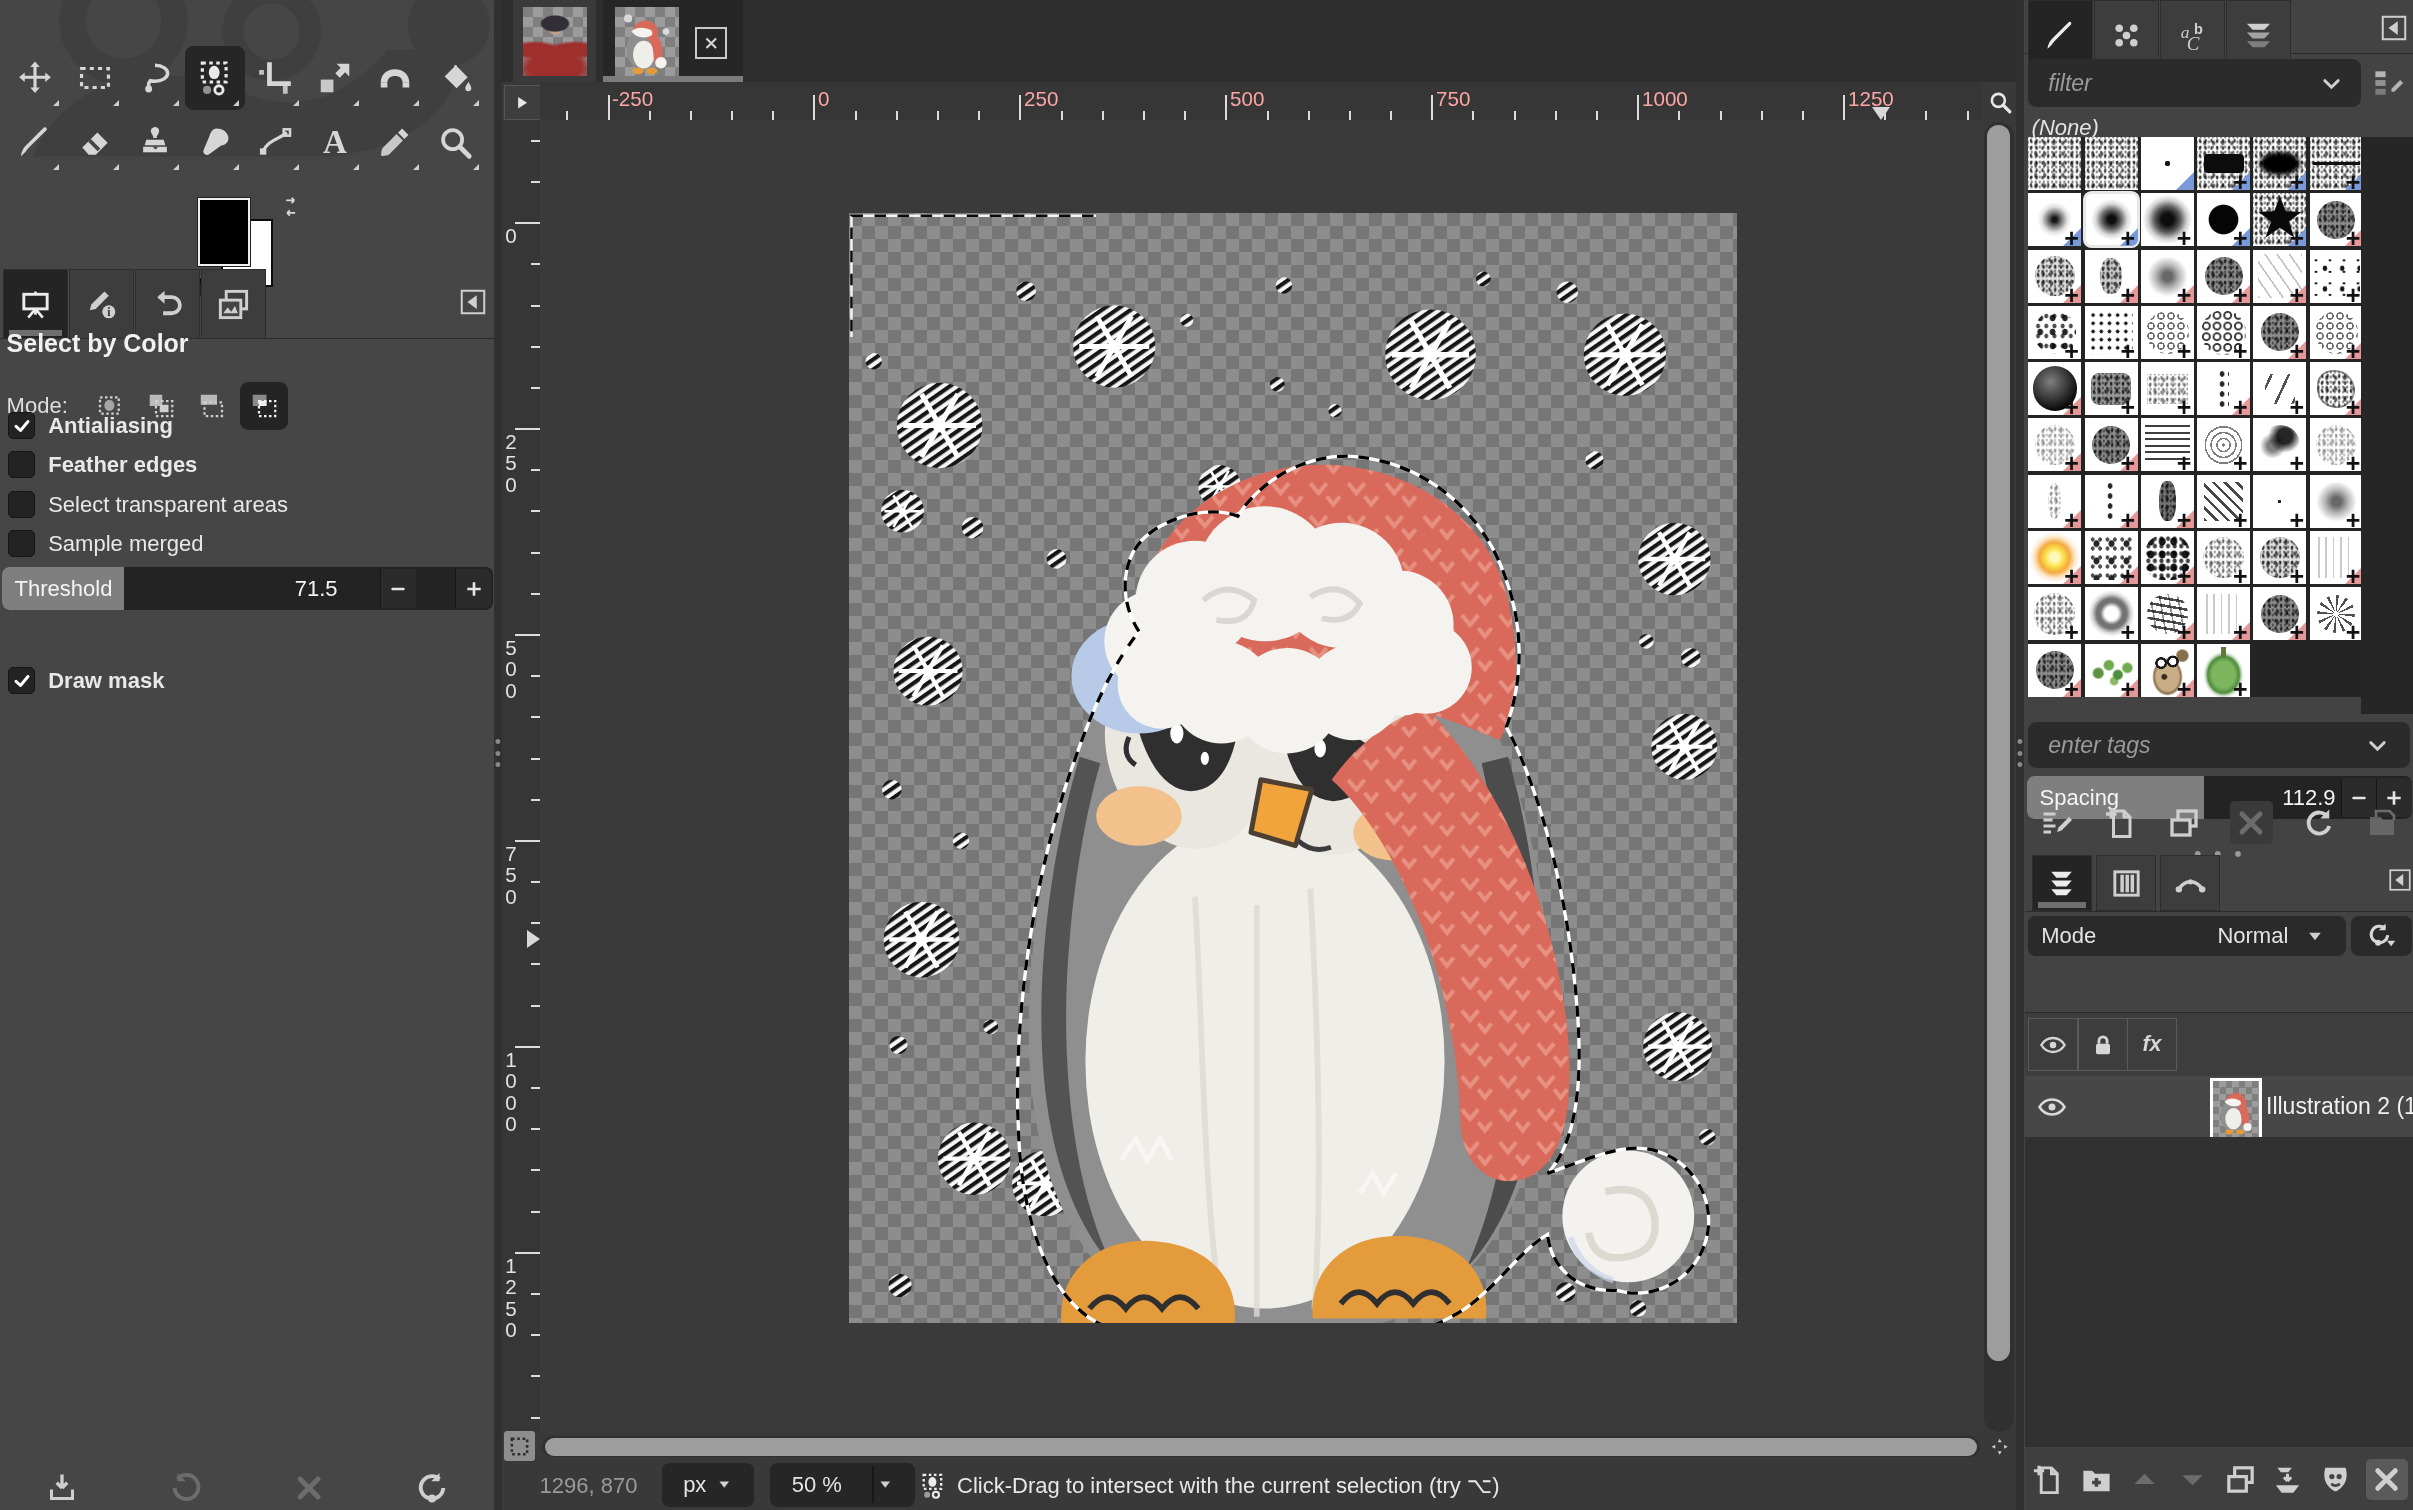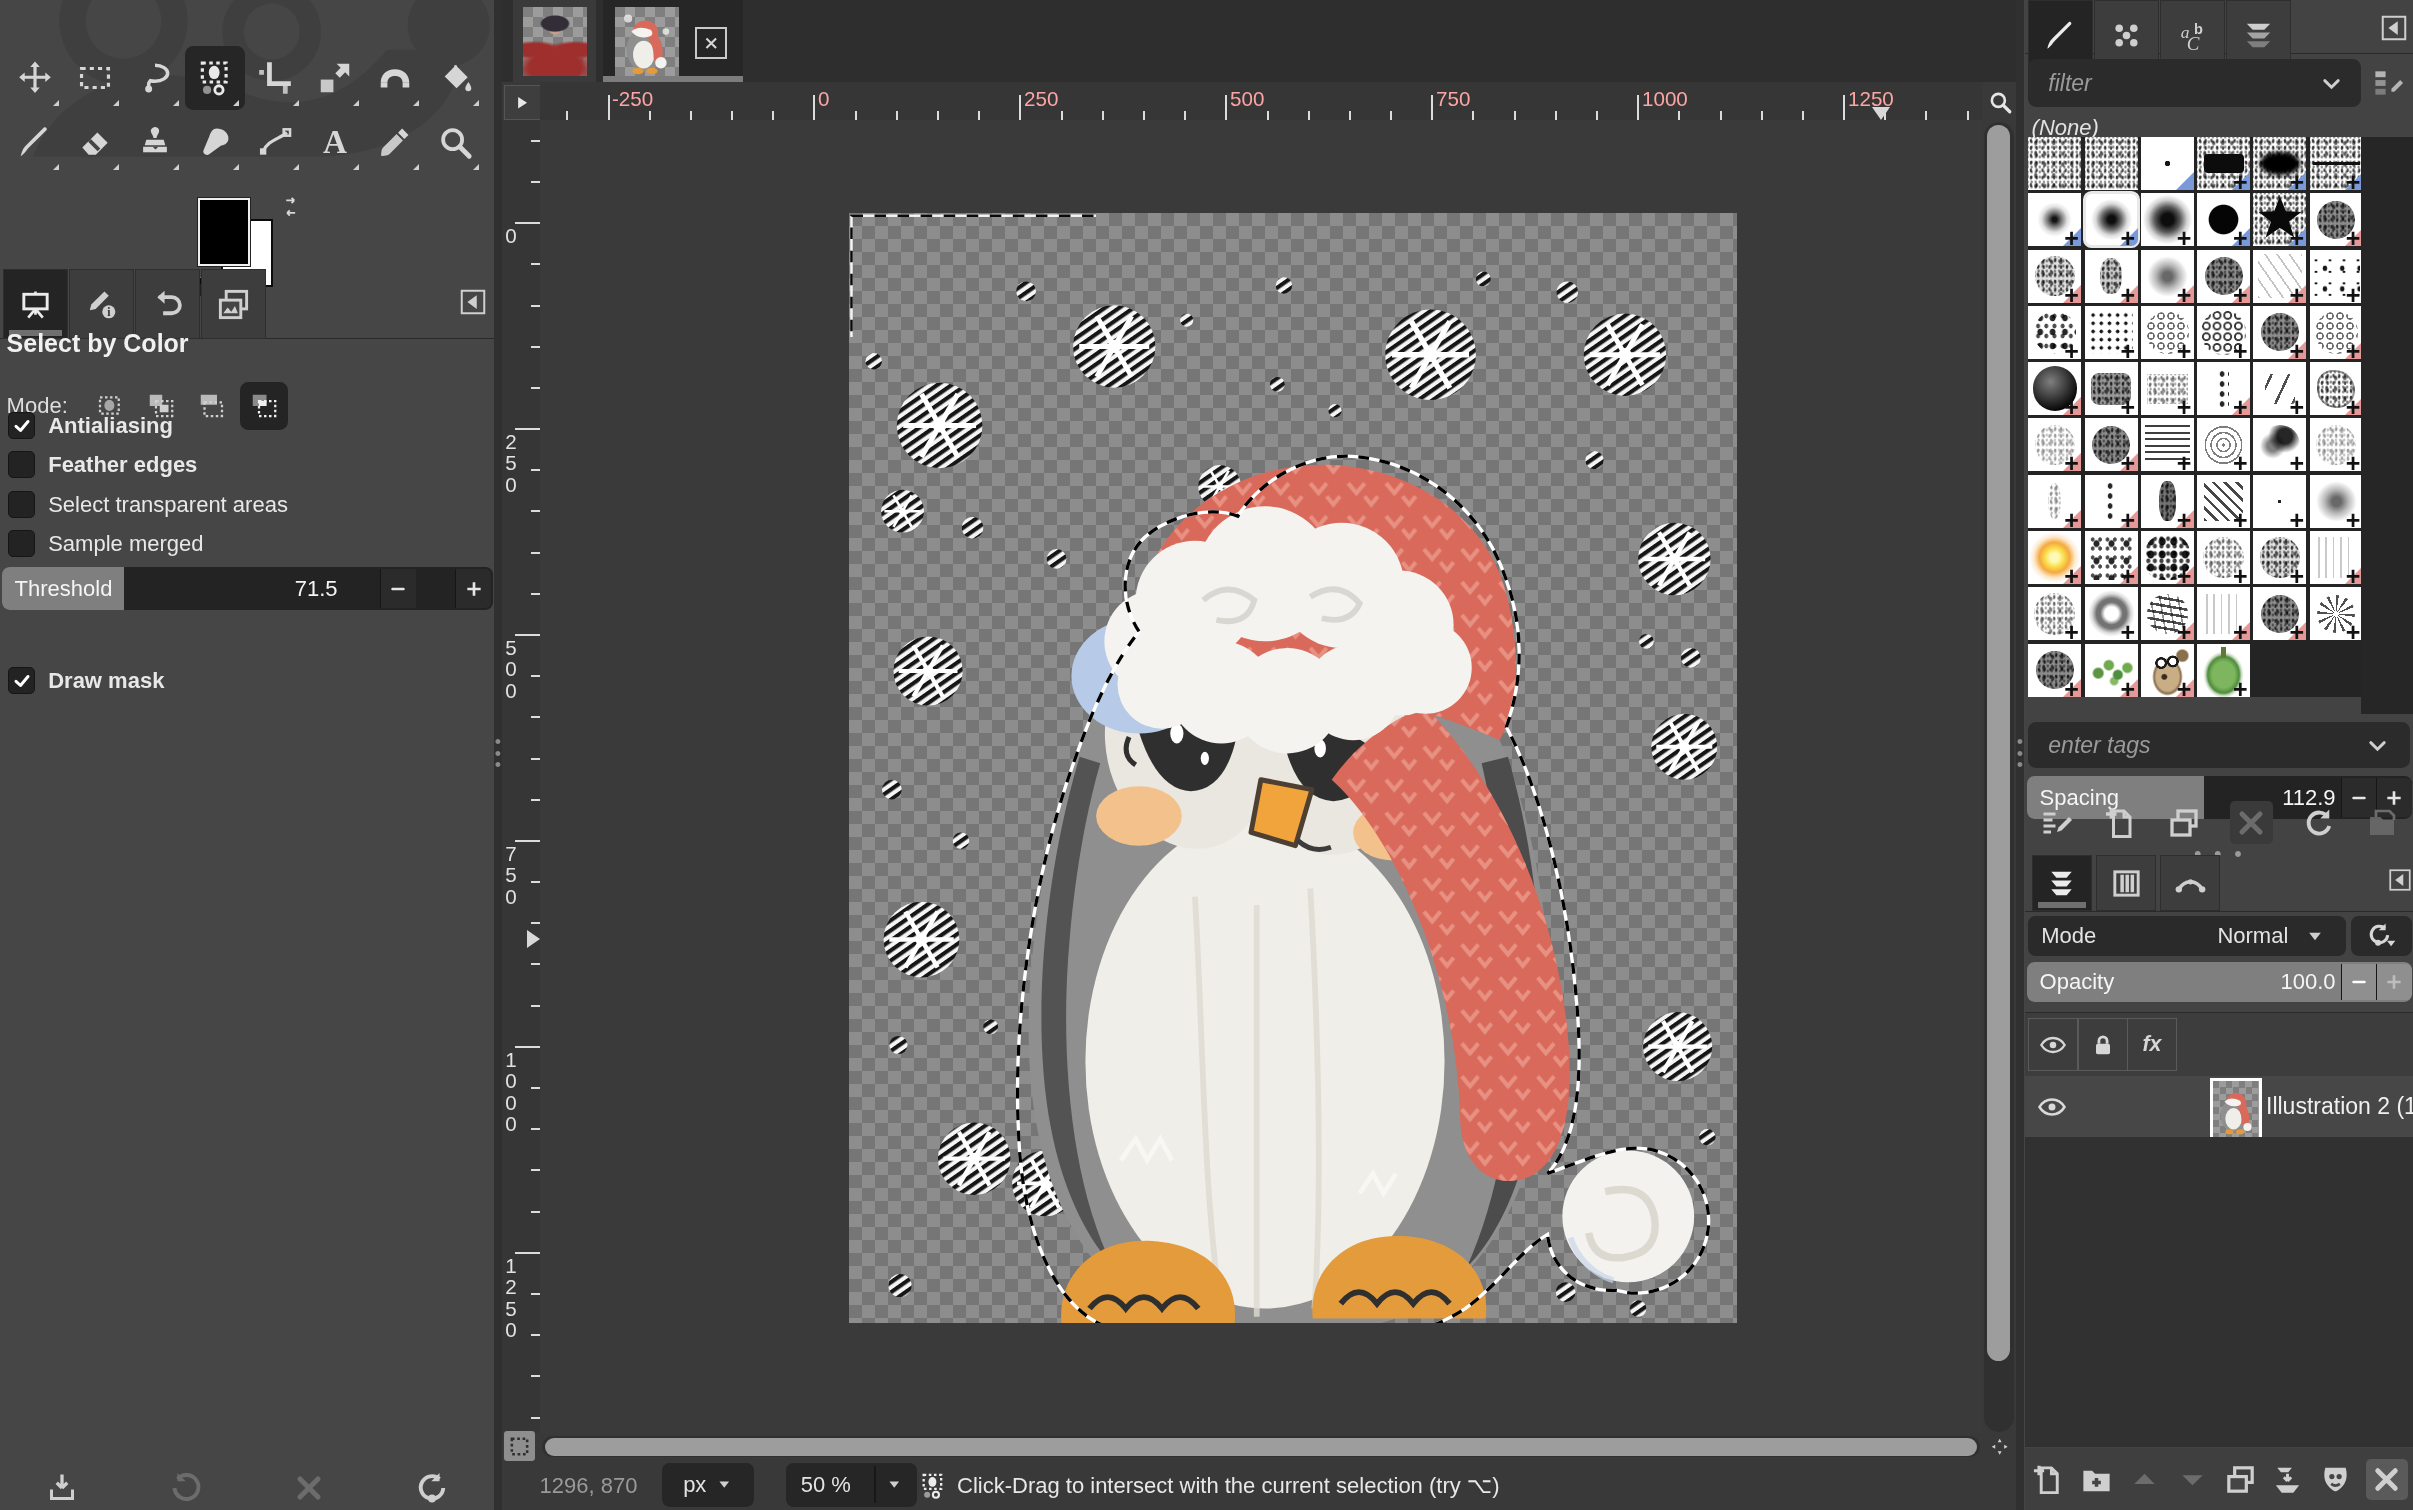--- a/index.html
+++ b/index.html
@@ -124,21 +124,21 @@
              color:#2e2e2e;display:flex;align-items:center;justify-content:center;}
   #quickmask .ico{width:23px;height:23px;}
   #navbtn{left:1481px;top:1433px;width:33px;height:28px;color:#cfcfcf;display:flex;align-items:center;justify-content:center;}
   #navbtn .ico{width:21.4px;height:21.4px;}
 
   #statusbar{left:0;top:1460px;width:1514px;height:51px;display:flex;align-items:center;}
   #pos{position:absolute;left:29px;width:115px;text-align:center;font-size:22px;color:#9a9a9a;}
   .sbtn{position:absolute;top:2.5px;height:44px;background:#262626;border-radius:7.4px;color:#e4e4e4;
         display:flex;align-items:center;justify-content:center;font-size:22px;}
   #unitbtn{left:160px;width:92px;}
-  #zoomsel{left:284px;width:131px;}
+  #zoomsel{left:268px;width:145px;}
   #zoomsel .divl{position:absolute;right:41px;top:3.3px;bottom:3.3px;width:1.6px;background:#181818;}
   .sbtn .ico{width:16.5px;height:16.5px;margin-left:10px;color:#cfcfcf;}
   #sb-toolico{position:absolute;left:417px;width:28px;height:28px;color:#ececec;}
   #sb-msg{position:absolute;left:455px;font-size:22px;color:#e8e8e8;white-space:nowrap;}
 
   
   #rightpanel{left:2025px;top:0;width:389px;height:1511px;background:#434343;}
   #rp-tabs{left:0;top:0;width:389px;height:53px;border-bottom:1.6px solid #2a2a2a;}
   #rp-collapse{left:354px;top:13px;}
   .inputrow{position:absolute;background:#2b2b2b;border-radius:8.2px;display:flex;align-items:center;}
@@ -1401,39 +1401,20 @@
         <span class="ico">
           <svg viewBox="0 0 24 24">
             <path d="M14.5 6a6 6 0 1 0 2 5" fill="none" stroke="currentColor" stroke-width="2.2"></path>
             <path d="M15 2.5v5h-5z" fill="currentColor"></path>
             <circle cx="9.5" cy="16.5" r="2.2" fill="currentColor"></circle>
             <path d="M16 15h6l-3 4z" fill="currentColor"></path>
           </svg>
         </span>
       </span>
 
-    <div id="opacity" class="slider">
-      <span class="fill" style="width:100%;"></span>
-      <span class="slab">Opacity</span>
-      <span class="sval" style="right:76px;">100.0</span>
-      <span class="stepbtn" style="right:35px;background:#8f8f8f;color:#fff;">
-          <span class="ico">
-            <svg viewBox="0 0 24 24">
-              <rect x="4" y="10.4" width="16" height="3.2" rx="1.2" fill="currentColor"></rect>
-            </svg>
-          </span>
-        </span>
-      <span class="stepbtn" style="right:0;background:#8f8f8f;color:#bdbdbd;border-radius:0 5.8px 5.8px 0;">
-          <span class="ico">
-            <svg viewBox="0 0 24 24">
-              <path d="M10.4 4h3.2v6.4H20v3.2h-6.4V20h-3.2v-6.4H4v-3.2h6.4z" fill="currentColor"></path>
-            </svg>
-          </span>
-        </span>
-    </div>
 
     <div id="layerhead" class="abs">
       <span class="lhcell" style="left:3.3px;">
           <span class="ico">
             <svg viewBox="0 0 24 24">
               <path d="M12 6C7 6 3.5 9.5 2 12c1.5 2.5 5 6 10 6s8.5-3.5 10-6c-1.5-2.5-5-6-10-6z" fill="none" stroke="currentColor" stroke-width="2"></path>
               <circle cx="12" cy="12" r="2.8" fill="currentColor"></circle>
             </svg>
           </span>
         </span>

